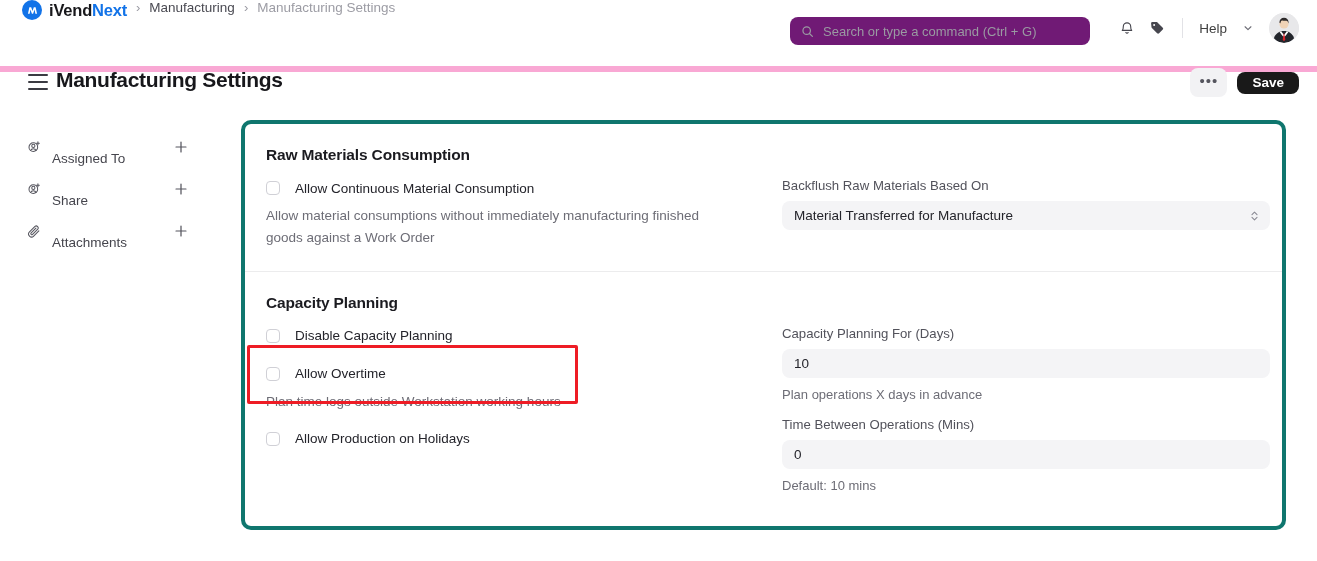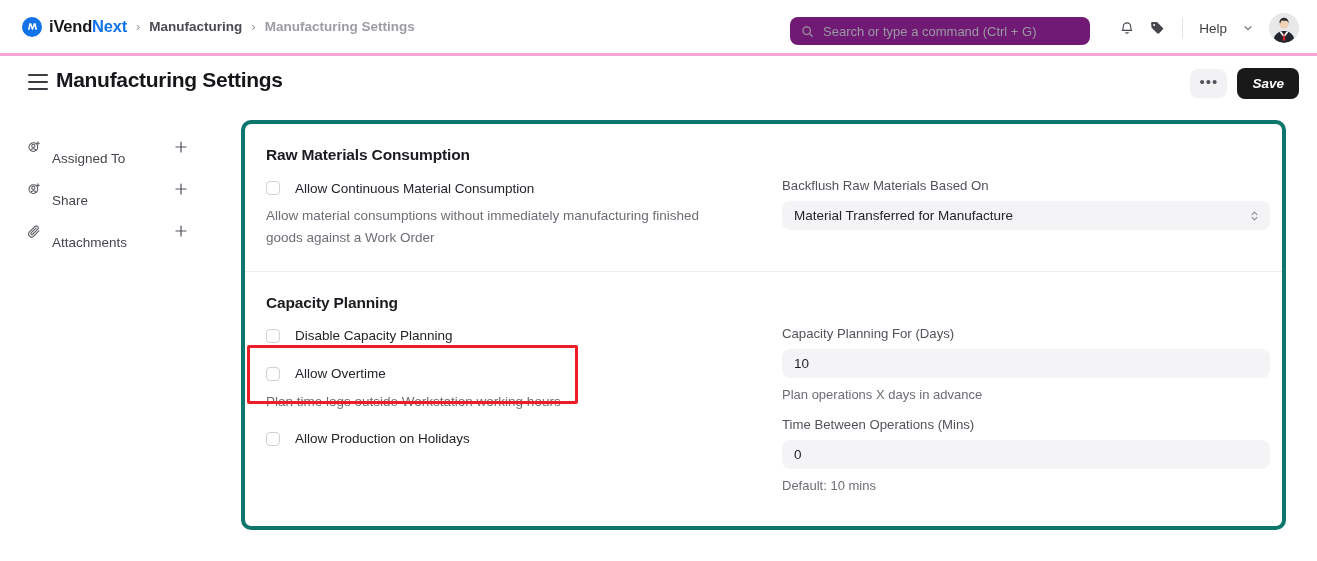--- a/index.html
+++ b/index.html
@@ -7,32 +7,32 @@
     margin: 0; padding: 0;
     width: 1317px; height: 561px;
     background: #ffffff;
     font-family: "Liberation Sans", sans-serif;
     -webkit-font-smoothing: antialiased;
   }
   .page { position: relative; width: 1317px; height: 561px; overflow: hidden; background:#fff; }
 
   
   .navbar {
-    position: absolute; left:0; top:0; width:1317px; height:56px;
-    background:#fff; border-bottom:3px solid #f9a8d4;
-    display:flex; align-items:center;
+    position: absolute; left:0; top:0; width:1317px; height:72px;
+    background:#fff; border-bottom:6px solid #f9a8d4;
+    display:flex; align-items:flex-start;
   }
   .brand { display:flex; align-items:center; gap:7px; margin-left:22px; }
   .brand-logo { width:20px; height:20px; border-radius:50%; background:#1273e8;
     display:flex; align-items:center; justify-content:center; flex:0 0 auto; }
   .brand-text { font-size:16.5px; font-weight:bold; color:#18181b; letter-spacing:-0.2px; white-space:nowrap;}
   .brand-text .accent { color:#1273e8; }
 
   .bc-sep { color:#9a9aa2; font-size:13px; margin:0 9px; user-select:none; }
-  .bc-item { font-size:13.5px; color:#4a4a52; white-space:nowrap;font-weight:bold; }
+  .bc-item { font-size:13.5px; color:#4a4a52; white-space:nowrap; }
   .bc-item.current { color:#9c9ca4; }
 
   .searchbox {
     position:absolute; left:790px; top:17px; width:300px; height:28px;
     background:#701a75; border-radius:8px; display:flex; align-items:center; padding:0 11px; gap:9px;
   }
   .searchbox .ph { font-size:13px; color:#9a9aa2; white-space:nowrap; }
 
   .nav-right { position:absolute; right:18px; top:0; height:56px; display:flex; align-items:center; gap:0; }
   .icon-btn { width:30px; height:30px; display:flex; align-items:center; justify-content:center; border-radius:6px; }
@@ -42,22 +42,22 @@
 
   
   .page-head { position:absolute; left:0; top:56px; width:1317px; height:62px; }
   .ham { position:absolute; left:28px; top:18px; width:20px; height:16px; display:flex; flex-direction:column; justify-content:space-between; }
   .ham i { display:block; height:1.6px; background:#3b3b42; border-radius:2px; }
   .ham i:nth-child(1){ width:20px; } .ham i:nth-child(2){ width:20px; } .ham i:nth-child(3){ width:20px; }
   .page-title { position:absolute; left:56px; top:12px; font-size:21px; font-weight:bold; color:#17171b; letter-spacing:-0.3px; }
   .head-actions { position:absolute; right:18px; top:12px; display:flex; align-items:center; gap:10px; }
   .ellipsis-btn { width:37px; height:29px; border-radius:8px; background:#f2f2f4; display:flex; align-items:center; justify-content:center; }
   .ellipsis-btn .dots { font-size:15px; color:#55555e; line-height:1; letter-spacing:1px; margin-top:-4px;}
-  .save-btn { height:31px; padding:0 15px; border-radius:8px; background:#191919; color:#fff;
-    font-size:13.5px; font-weight:bold; display:flex; align-items:center; justify-content:center;font-style:italic; }
+  .save-btn { height:22px; padding:0 15px; border-radius:8px; background:#191919; color:#fff;
+    font-size:13.5px; font-weight:bold; display:flex; align-items:center; justify-content:center; }
 
   
   .sidebar { position:absolute; left:0px; top:126px; width:215px; }
   .side-item { position:relative; height:42px; display:flex; align-items:center; padding-left:26px; }
   .side-ico { width:16px; height:16px; display:flex; align-items:center; justify-content:center; flex:0 0 auto; }
   .side-label { font-size:13.5px; color:#45454d; margin-left:10px; white-space:nowrap;margin-top:23px; }
   .side-plus { position:absolute; right:26px; top:50%; transform:translateY(-50%); width:16px; height:16px; }
 
   
   .card {

